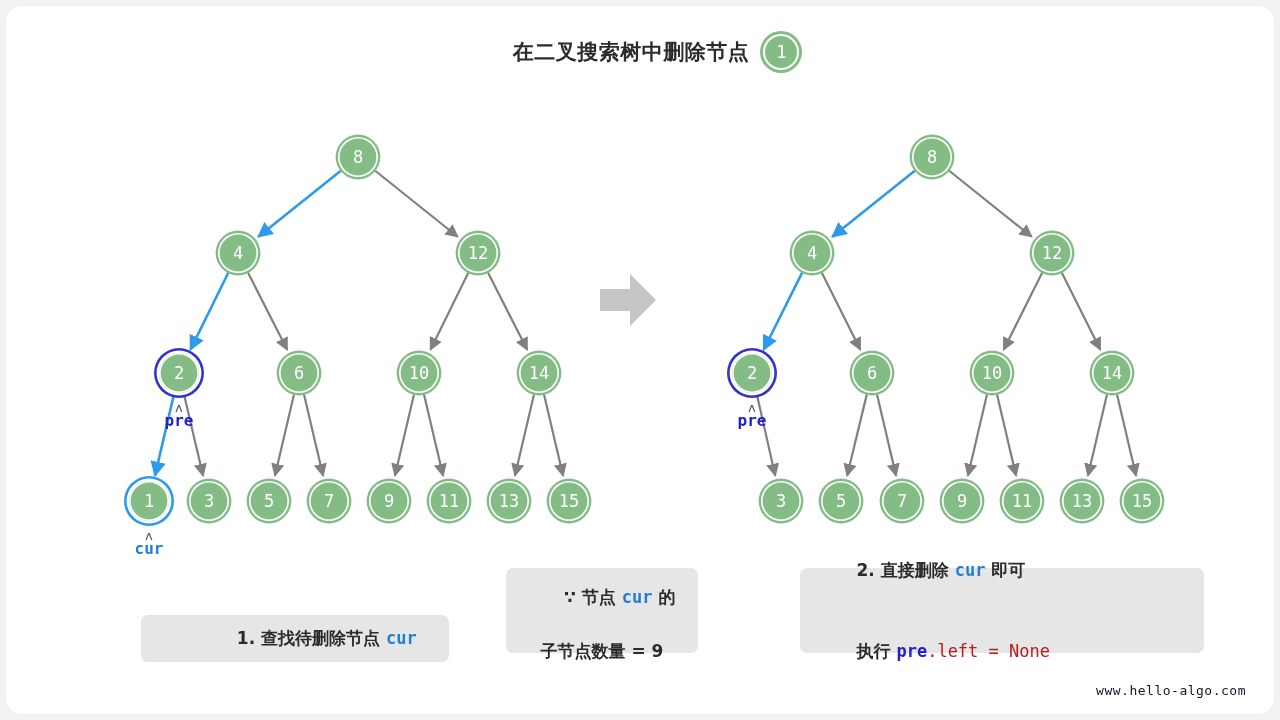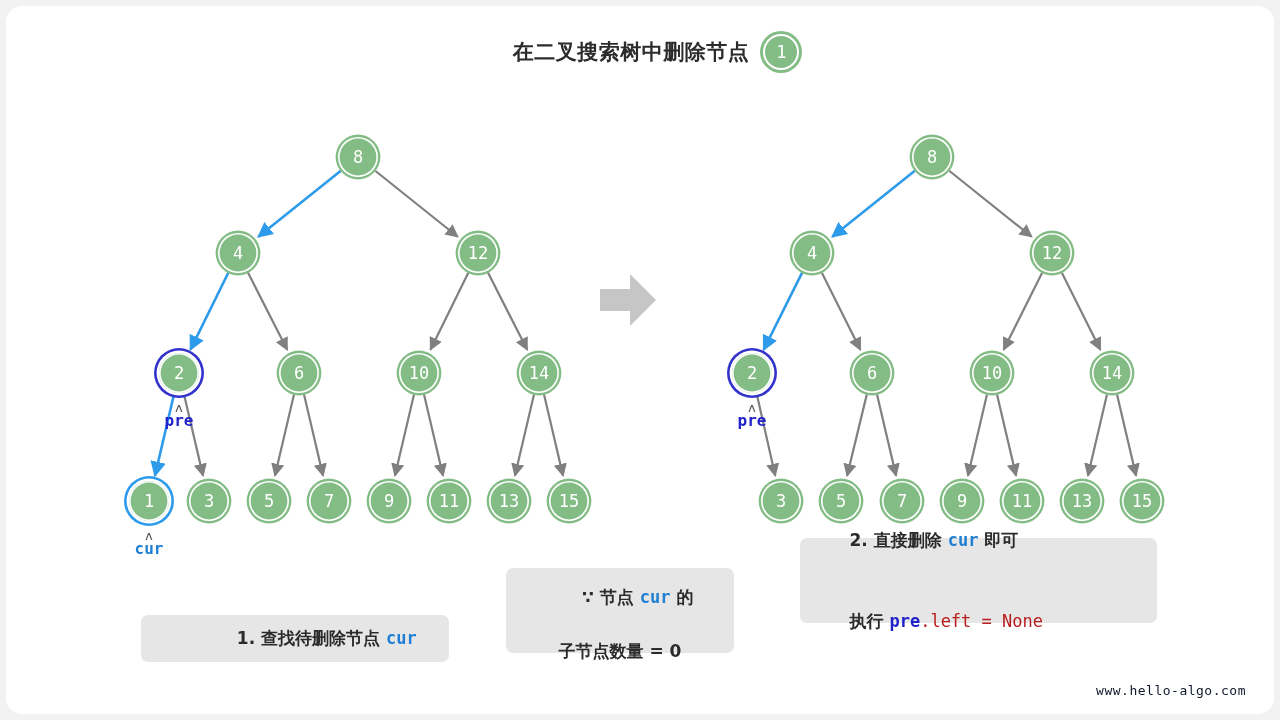--- a/index.html
+++ b/index.html
@@ -131,26 +131,26 @@
   .dblue { color: #2222cc; }
   .grey { color: #b91c1c; font-weight: normal; }
   .nb { font-weight: bold; }
 
   #cap-left {
     left: 141px; top: 587px; width: 308px; height: 47px;
     align-items: center;
     margin-top: 28px;
   }
   #cap-mid {
-    left: 506px; top: 568px; width: 228px; height: 85px;
+    left: 506px; top: 568px; width: 192px; height: 85px;
     align-items: center; text-align: center;
   }
   #cap-right {
-    left: 800px; top: 538px; width: 357px; height: 85px;
-    padding-left: 14px; box-sizing: border-box;
+    left: 800px; top: 568px; width: 404px; height: 85px;
+    padding-left: 21px; box-sizing: border-box;
   }
   #watermark {
     position: absolute;
     right: 34px;
     bottom: 22px;
     font-size: 13px;
     color: #0f172a;
     font-family: "DejaVu Sans Mono", "Liberation Mono", monospace;
     letter-spacing: 0.5px;
   }
@@ -259,21 +259,21 @@
   <div class="cap" id="cap-left">
     <div class="line" style="padding-left:28px;">
       <span>1. 查找待删除节点</span><span> </span><span class="mono blue">cur</span>
     </div>
   </div>
 
   <div class="cap" id="cap-mid">
     <div class="line">
       <span>∵ 节点</span><span> </span><span class="mono blue">cur</span><span> </span><span>的</span>
     </div>
-    <div class="line">子节点数量 = 0</div>
+    <div class="line">子节点数量 = 9</div>
   </div>
 
   <div class="cap" id="cap-right">
     <div class="line">
       <span>2. 直接删除</span><span> </span><span class="mono blue">cur</span><span> </span><span>即可</span>
     </div>
     <div class="line">
       <span class="nb">执行</span><span> </span><span class="mono dblue">pre</span><span class="mono grey">.left = None</span>
     </div>
   </div>

